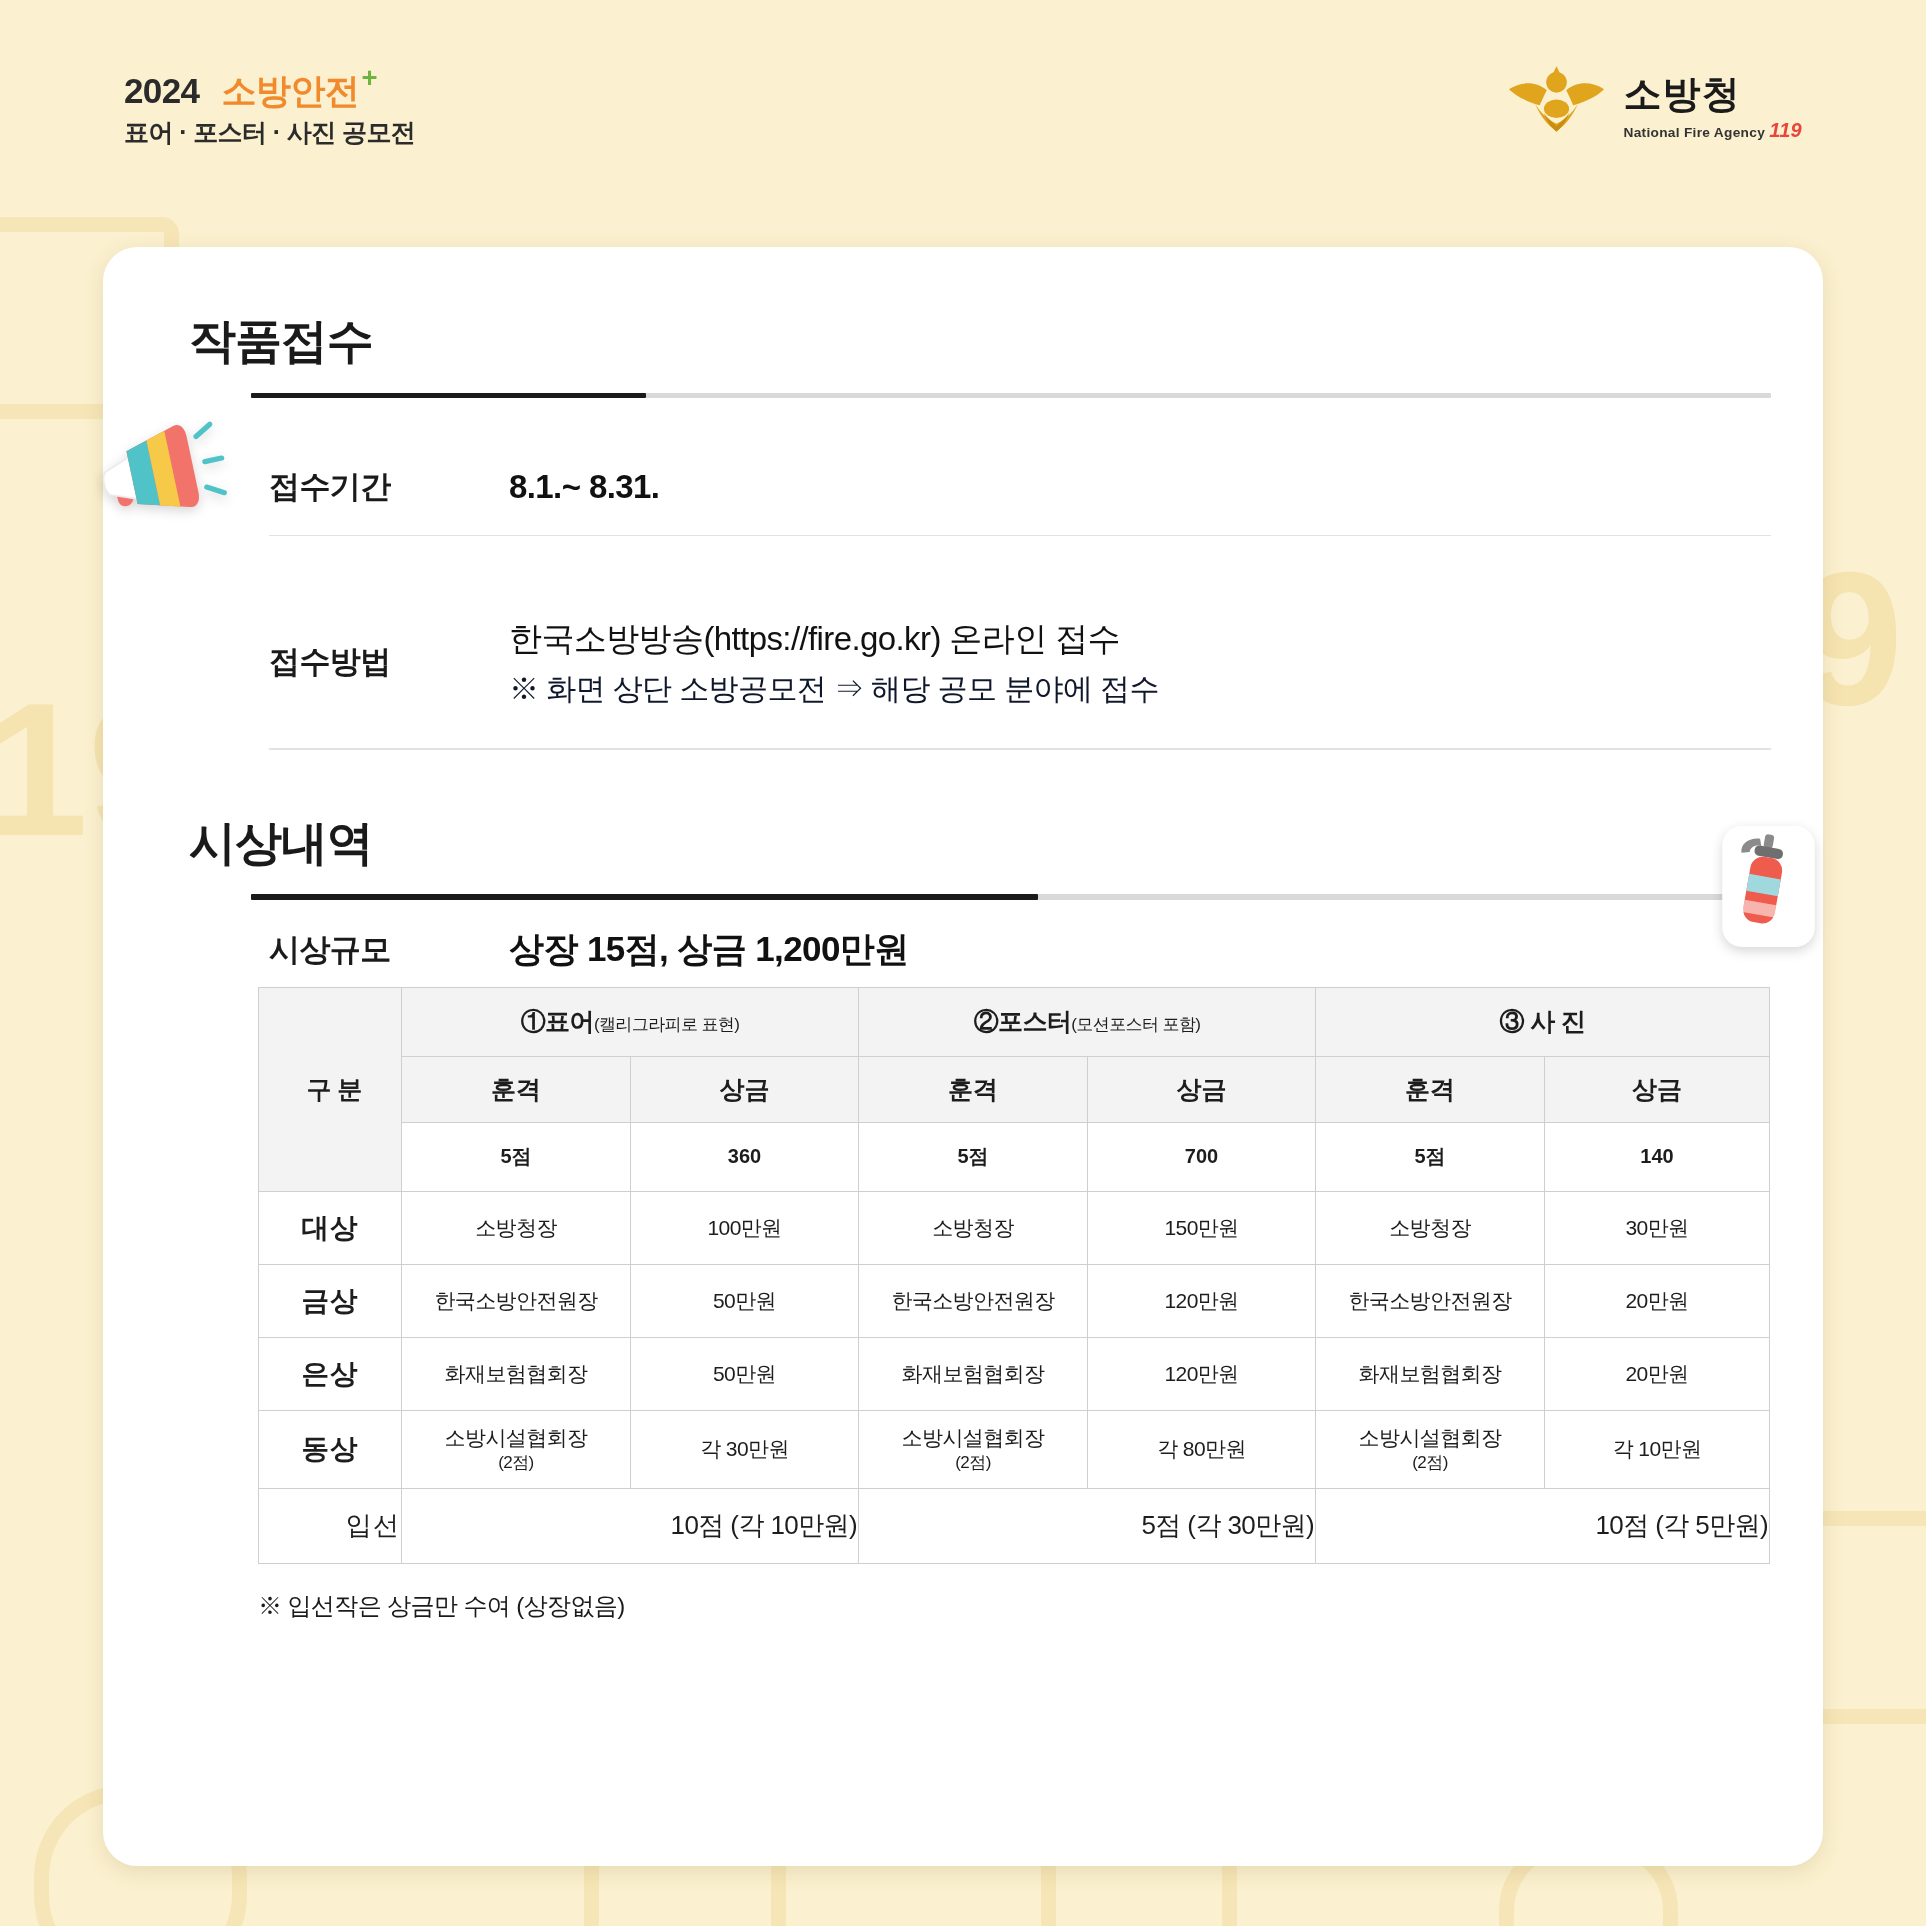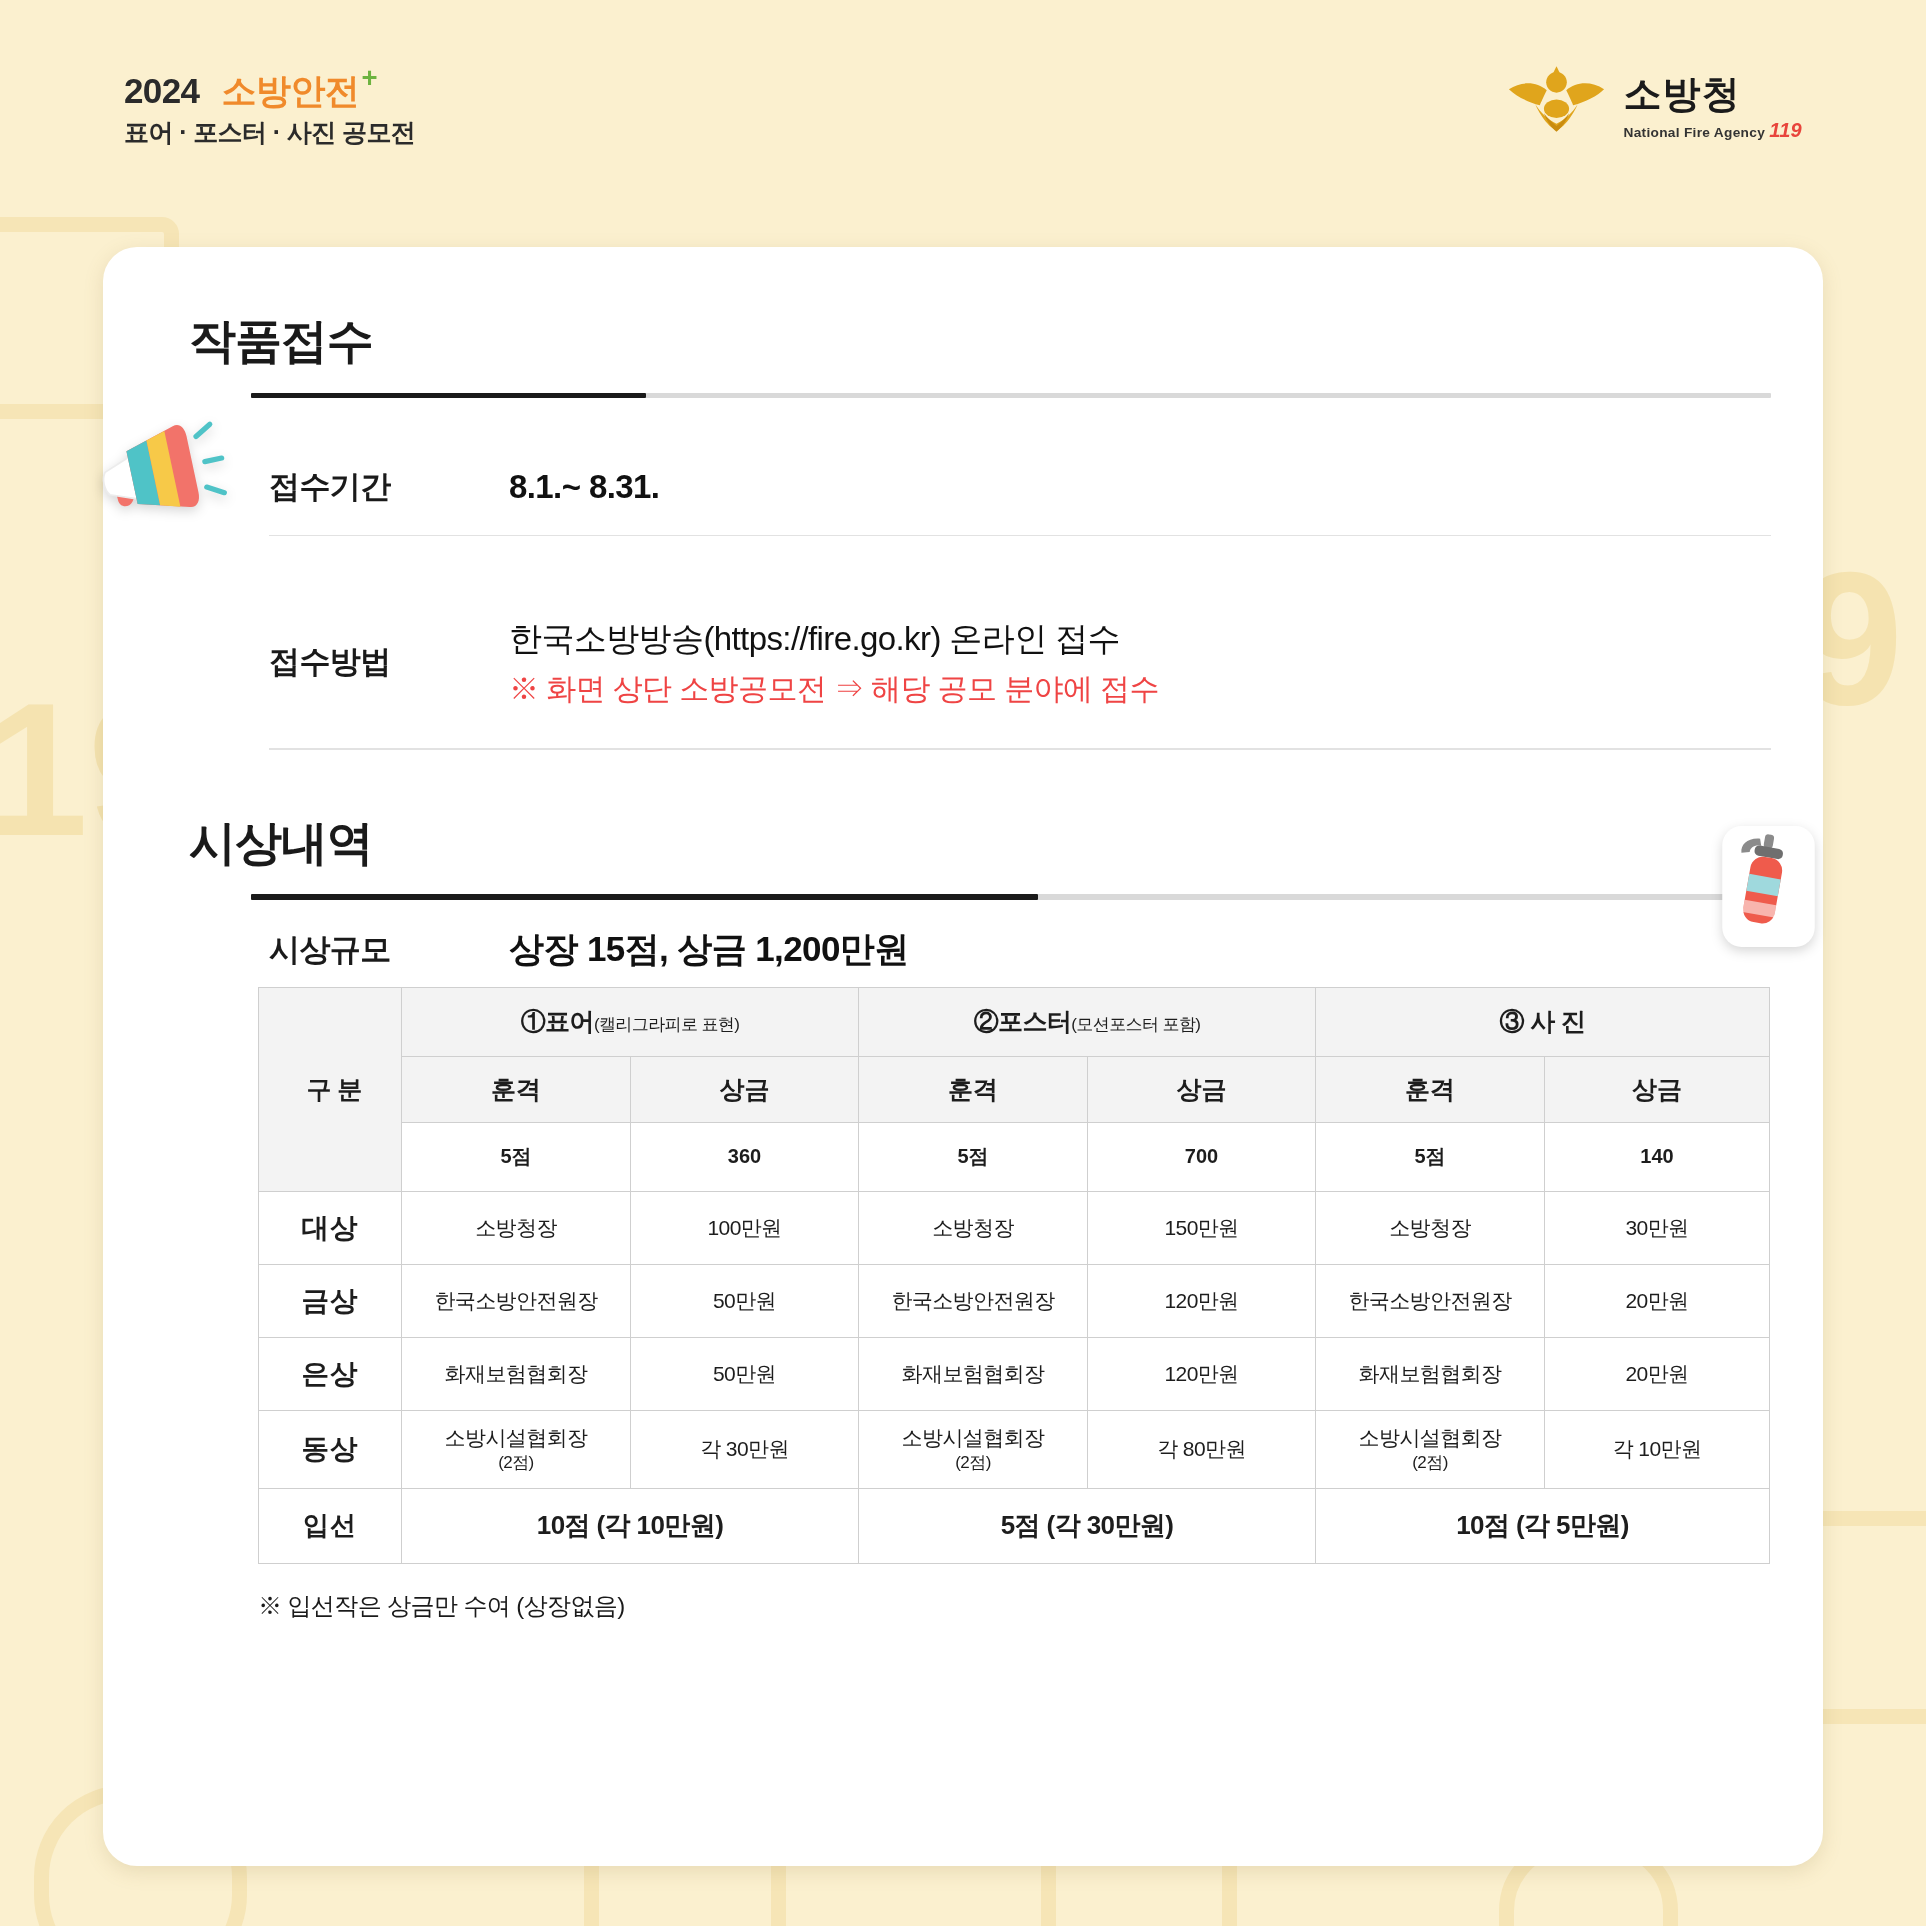--- a/index.html
+++ b/index.html
@@ -176,21 +176,21 @@
     color: #111;
     letter-spacing: -0.6px;
   }
   .info-value.reg-method {
     font-weight: 400;
     line-height: 1.5;
   }
   .sub-note {
     font-size: 30px;
     margin-top: 5.7px;
-    color: #ef4444;
+    color: #0f172a;
     letter-spacing: -0.6px;
   }
 
   .award-scale {
     display: flex;
     align-items: center;
     margin: 26px 52px 13.7px 166px;
   }
   .award-scale .info-label { width: 240px; flex: 0 0 240px; }
   .award-scale .info-value { font-size: 35px; font-weight: 800; }
@@ -248,21 +248,22 @@
   .row td.rank {
     font-size: 27.5px;
     font-weight: 800;
     letter-spacing: 1.1px;
   }
   .row td.two-line { line-height: 1.25; padding: 3.4px 0; }
   .row td .tiny { font-size: 17px; display: block; }
   .row.final td {
     height: 72px;
     font-size: 26px;
-    font-weight: 700;
+    font-weight: 400;
+    text-align: right;
   }
   .foot-note {
     margin: 26px 0 0 155px;
     font-size: 24px;
     color: #1a1a1a;
     letter-spacing: -0.6px;
   }
 
   
   .sticker {

